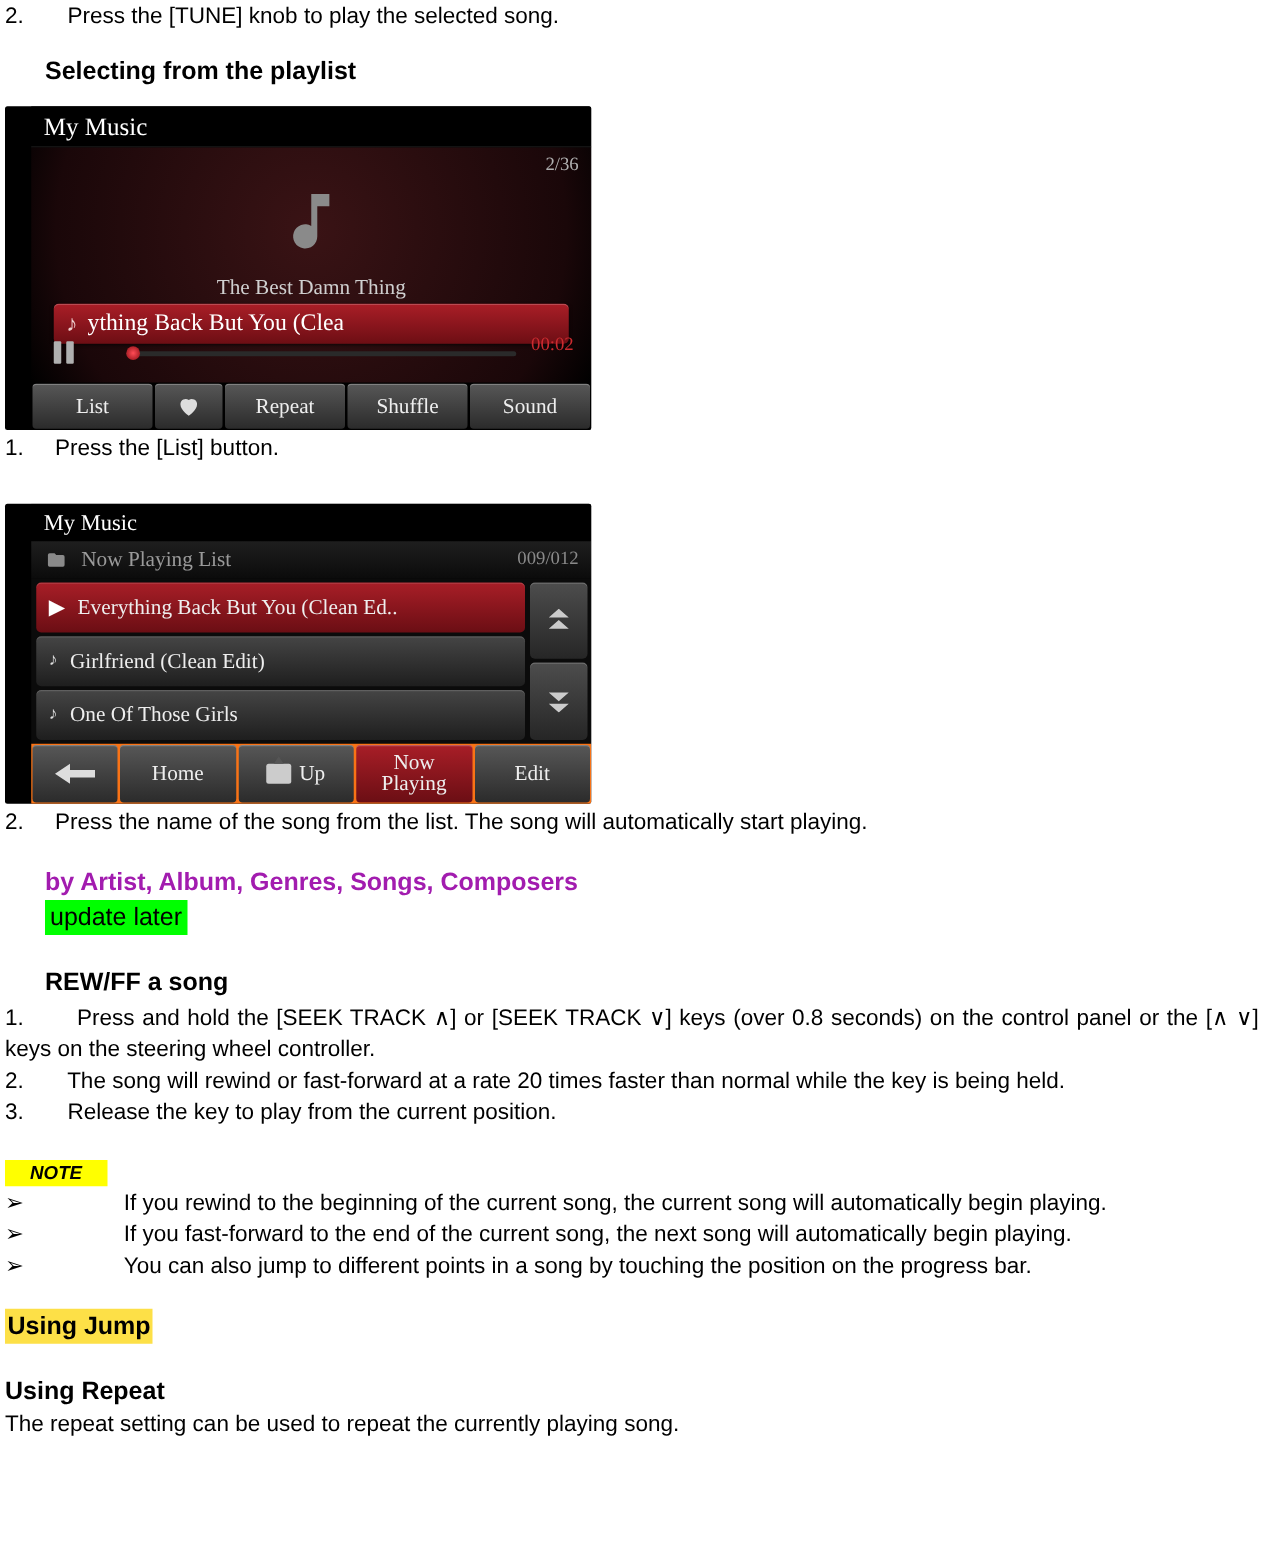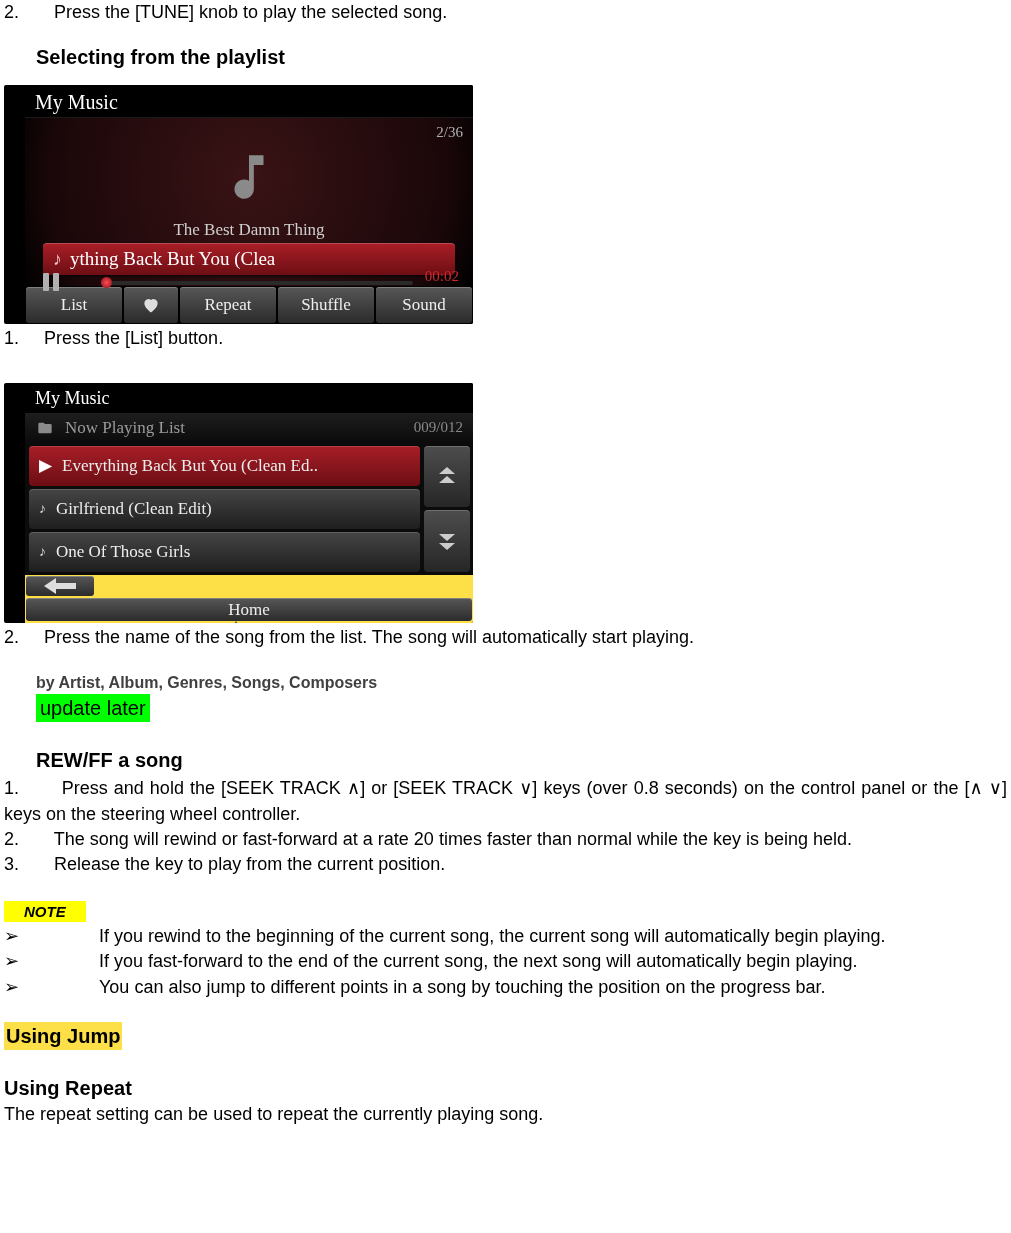--- a/index.html
+++ b/index.html
@@ -15,22 +15,22 @@
   .step { text-align: justify; }
   .heading-black {
     font-weight: bold;
     font-size: 20px;
     margin-left: 32px;
     margin-top: 18px;
     margin-bottom: 14px;
   }
   .heading-red {
     font-weight: bold;
-    font-size: 16px;
-    color: #404040;
+    font-size: 20px;
+    color: #a21caf;
     margin-left: 32px;
     margin-top: 22px;
   }
   .highlight-green {
     background: #00ff00;
     font-size: 20px;
     margin-left: 32px;
     display: inline-block;
     padding: 0 4px;
   }
@@ -71,21 +71,21 @@
     display: flex;
     align-items: center;
     padding: 2px 10px 0 10px;
     font-size: 20px;
     background: #000;
     border-bottom: 1px solid #1a1a1a;
   }
   .ui1-body {
     background: radial-gradient(circle at 50% 35%, #3a1315 0%, #1a0709 80%, #000 100%);
     position: relative;
-    height: 168px;
+    height: 188px;
   }
   .ui1-counter {
     position: absolute;
     right: 10px;
     top: 4px;
     font-size: 15px;
     color: #b0b0b0;
   }
   .ui1-note {
     position:absolute;
@@ -221,22 +221,21 @@
     border-radius:4px;
     display:flex;
     align-items:center;
     justify-content:center;
     color:#ccc;
     box-shadow: inset 0 1px 0 rgba(255,255,255,0.2);
   }
   .ui2-bottom {
     display:flex;
     height: 48px;
-    background:#fde047;
-    flex-direction:column;
+    background:#f97316;
   }
   .ui2-bbtn {
     flex:1;
     margin:1px;
     background: linear-gradient(#575757,#2b2b2b);
     border-radius:3px;
     color:#eee;
     font-size:17px;
     display:flex;
     align-items:center;

